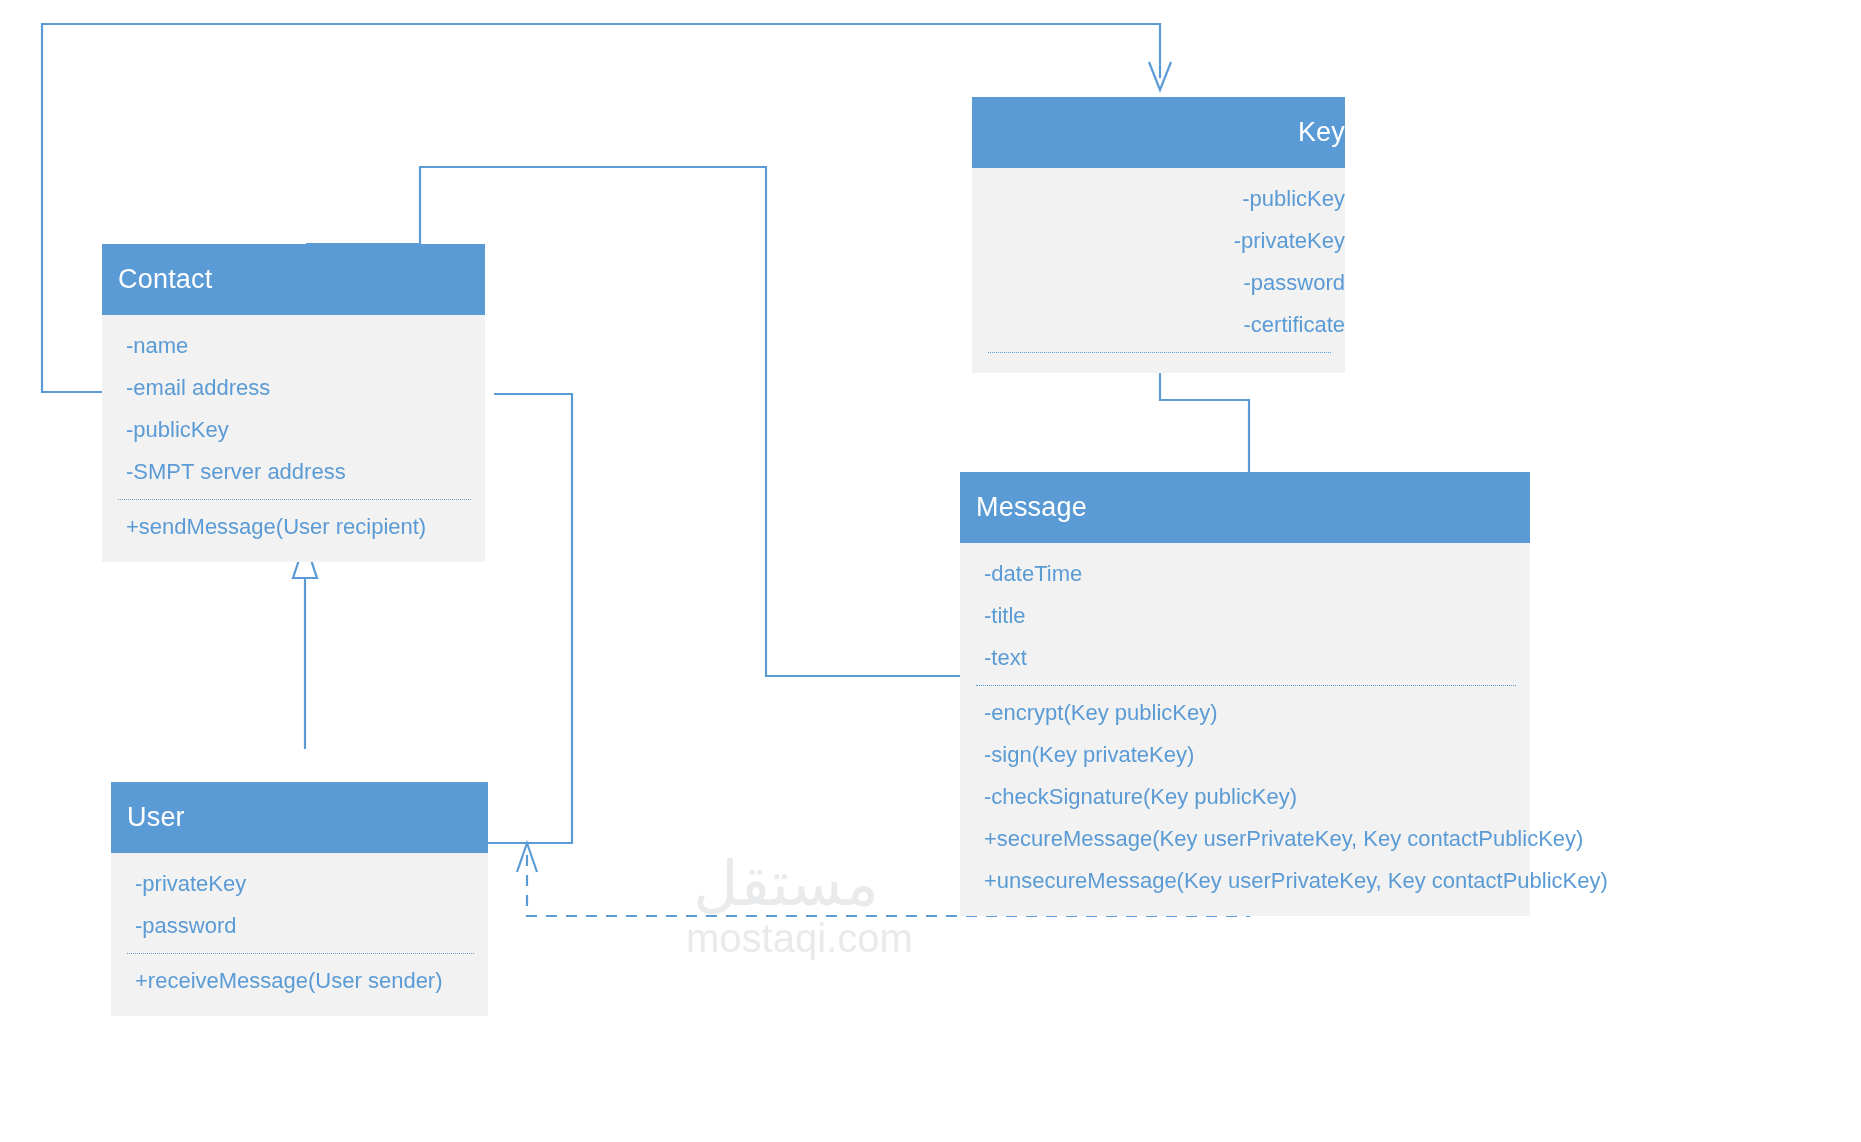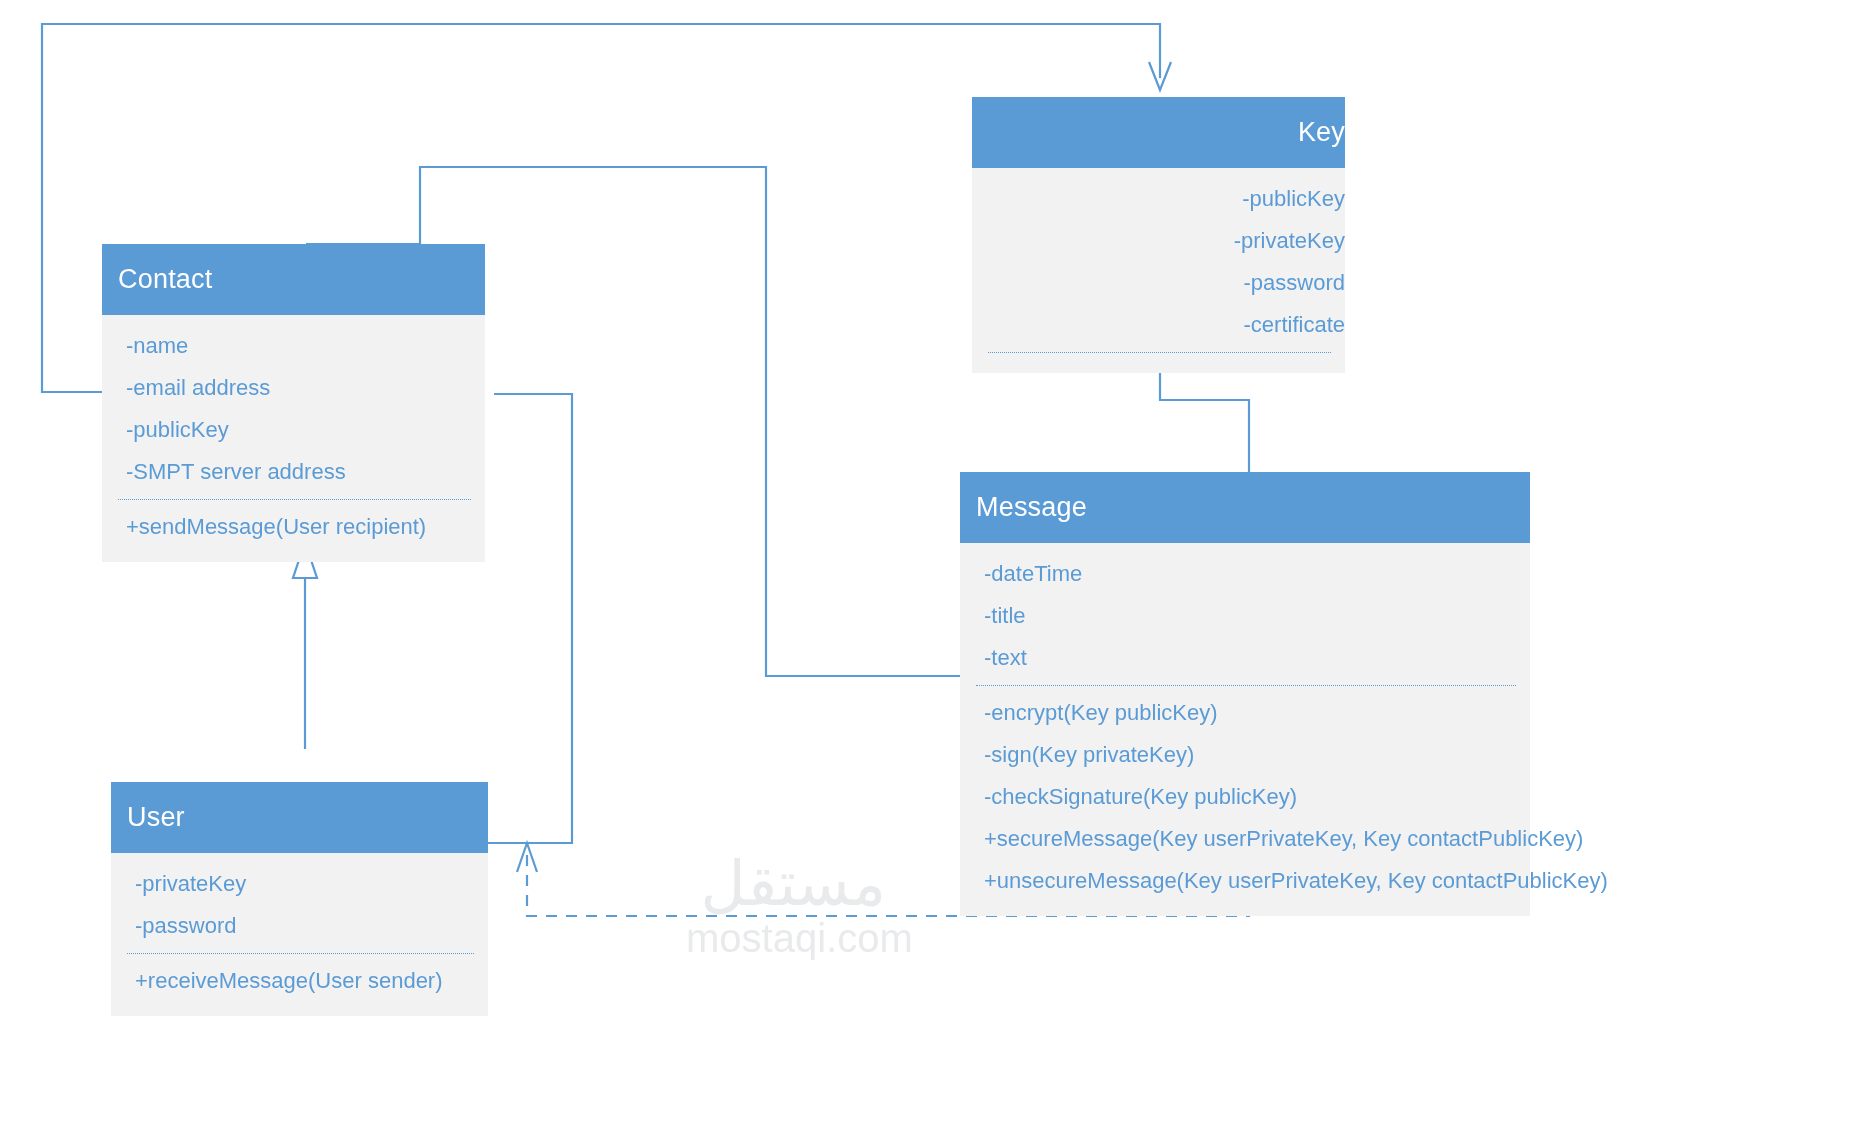--- a/index.html
+++ b/index.html
@@ -65,21 +65,21 @@
   #class-user    { left: 111px; top: 749px;  width: 377px; margin-top: 33px; }
   #class-key     { left: 972px; top: 97px;   width: 373px; text-align: right; }
   #class-message { left: 960px; top: 472px;  width: 570px; }
 
   
   #watermark {
     position: absolute;
     left: 686px;
     top: 853px;
     width: 200px;
-    text-align: right;
+    text-align: center;
     color: #e9eaec;
     user-select: none;
   }
   #watermark .wm-arabic {
     font-size: 62px;
     line-height: 1;
     font-family: "DejaVu Sans", sans-serif;
     direction: rtl;
   }
   #watermark .wm-latin {

